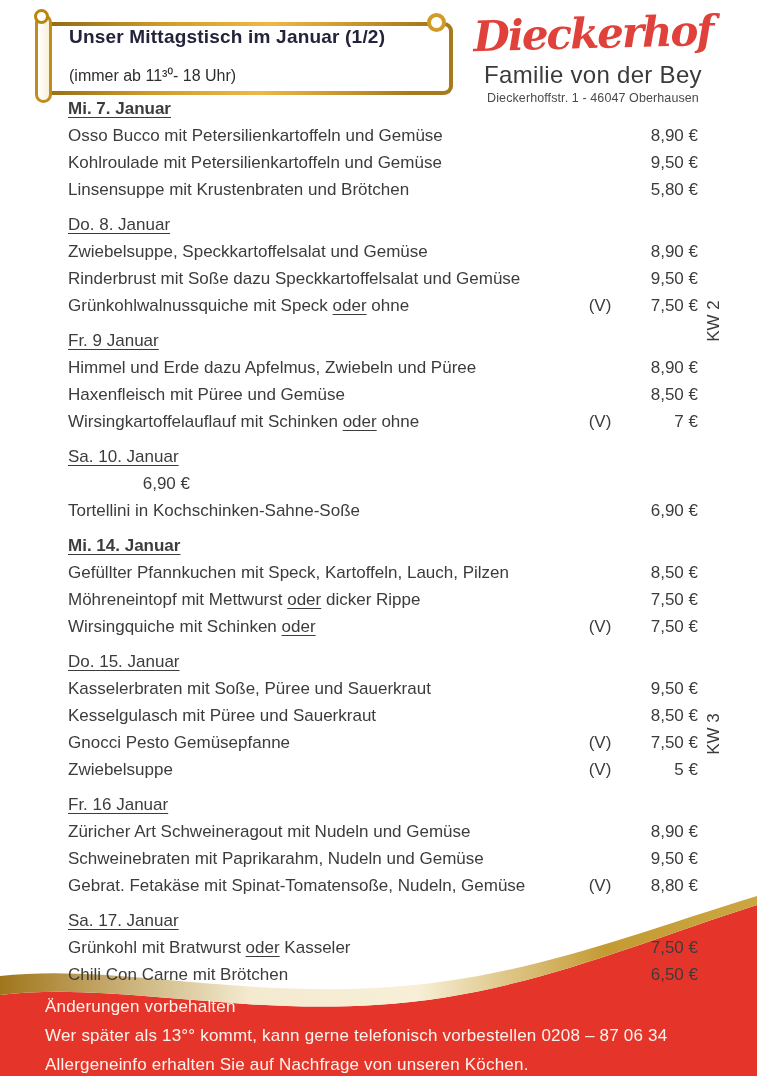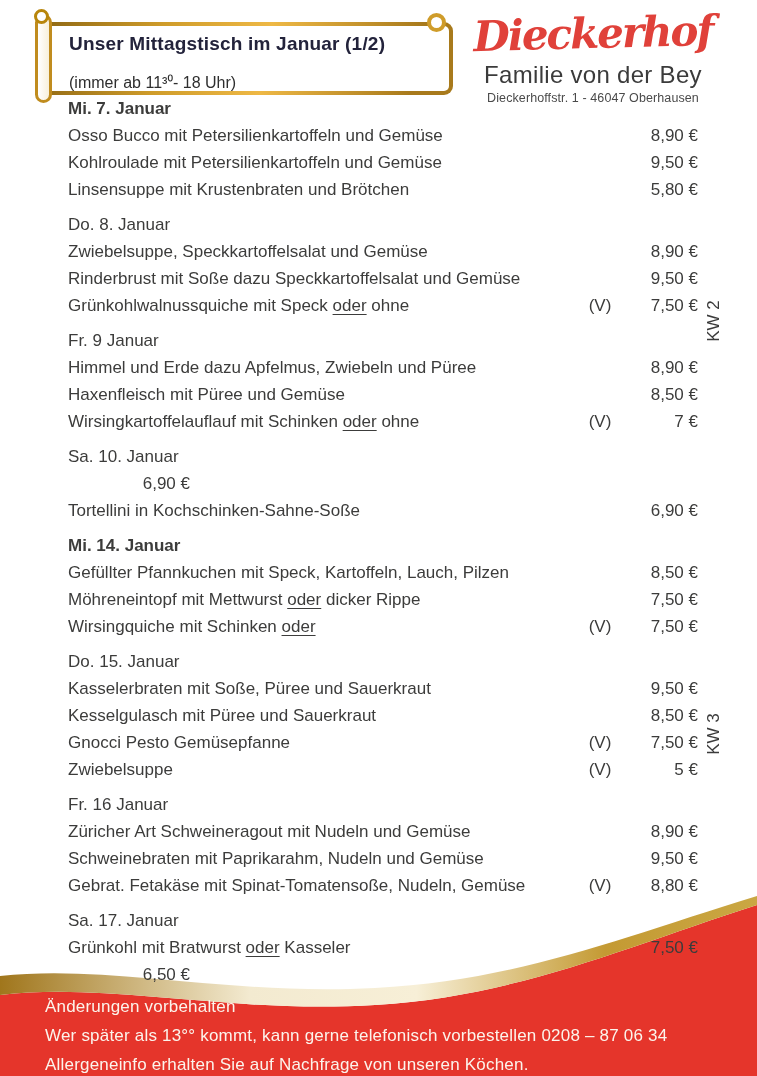--- a/index.html
+++ b/index.html
@@ -4,21 +4,21 @@
 <style>
   html,body{margin:0;padding:0;}
   #page{position:relative;width:757px;height:1076px;background:#ffffff;overflow:hidden;
         font-family:"Liberation Sans",sans-serif;}
 
   
   .header-box{position:absolute;left:35px;top:22px;width:418px;height:73px;
     background:linear-gradient(100deg,#8a6412,#cf9c2a 30%,#eeb845 55%,#a87a1c 90%);
     border-radius:9px;padding:4px;box-sizing:border-box;}
   .header-inner{background:#ffffff;width:100%;height:100%;border-radius:5px;
-    padding:7px 8px 4px 30px;box-sizing:border-box;}
+    padding:0 8px 4px 30px;box-sizing:border-box;}
   .scroll-capsule{position:absolute;left:0px;top:-8px;width:17px;height:89px;
     border-radius:9px;background:linear-gradient(90deg,#ffffff,#f8f0da);
     border:3px solid #c08c1e;box-sizing:border-box;}
   .capsule-curl{position:absolute;left:-1px;top:-13px;width:9px;height:9px;border-radius:50%;
     border:3px solid #b8860b;background:#fff;}
   .corner-curl{position:absolute;right:7px;top:-9px;width:11px;height:11px;border-radius:50%;
     border:4px solid #cf9c2a;background:#fff;}
   .header-title{font-size:19px;font-weight:bold;color:#23233b;letter-spacing:.2px;white-space:nowrap;}
   .header-sub{font-size:16px;color:#2e2e2e;margin-top:16px;}
 
@@ -27,21 +27,21 @@
   .brand-logo{font-family:"DejaVu Serif",serif;font-style:italic;font-weight:bold;
     font-size:42px;color:#e0413a;letter-spacing:-2px;line-height:1.45;transform:rotate(-1.5deg);
     white-space:nowrap;}
   .brand-family{font-size:24px;color:#3b3b3b;margin-top:-4px;letter-spacing:.3px;white-space:nowrap;}
   .brand-address{font-size:12.5px;color:#4a4a4a;margin-top:2px;letter-spacing:.1px;white-space:nowrap;}
 
   
   #menu{position:absolute;left:68px;top:95px;width:630px;z-index:2;
     color:#3c3c3b;font-size:17px;}
   .section{margin-bottom:8px;}
-  .sec-date{height:27px;line-height:27px;
+  .sec-date{height:27px;line-height:27px;text-decoration:underline;
     text-underline-offset:3px;white-space:nowrap;}
   .sec-date.bold{font-weight:bold;}
   .row{display:flex;height:27px;line-height:27px;}
   .nm{flex:1;white-space:nowrap;}
   .vg{width:48px;text-align:center;white-space:nowrap;}
   .pr{width:74px;text-align:right;white-space:nowrap;}
   .u{text-decoration:underline;text-underline-offset:3px;}
 
   
   .kw{position:absolute;width:70px;height:22px;line-height:22px;text-align:center;
@@ -203,20 +203,21 @@
         </div>
       </div>
       <div class="section">
         <div class="sec-date">Sa. 17. Januar</div>
         <div class="row">
           <div class="nm"><span>Grünkohl mit Bratwurst </span><span class="u">oder</span><span> Kasseler</span></div>
           <div class="vg"></div>
           <div class="pr">7,50 €</div>
         </div>
         <div class="row">
+          <div class="nm"><span>Chili Con Carne mit Brötchen</span></div>
           <div class="vg"></div>
           <div class="pr">6,50 €</div>
         </div>
       </div>
     </div>
 
   <div class="kw" id="kw2">KW 2</div>
   <div class="kw" id="kw3">KW 3</div>
 
   <svg id="wave" viewBox="0 0 757 200" preserveAspectRatio="none" xmlns="http://www.w3.org/2000/svg">

